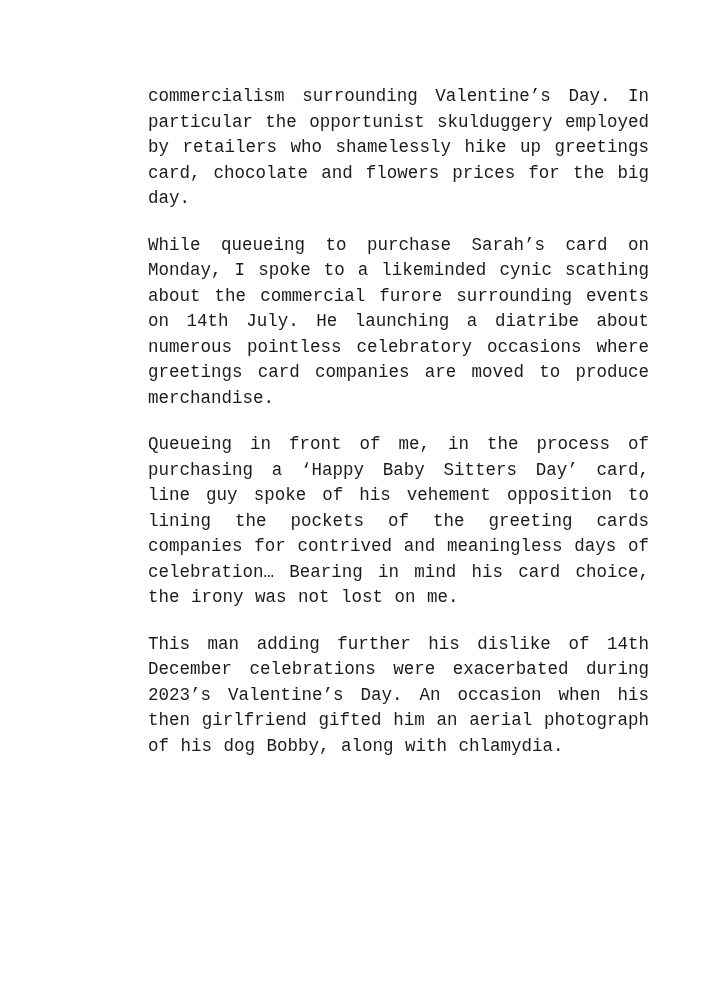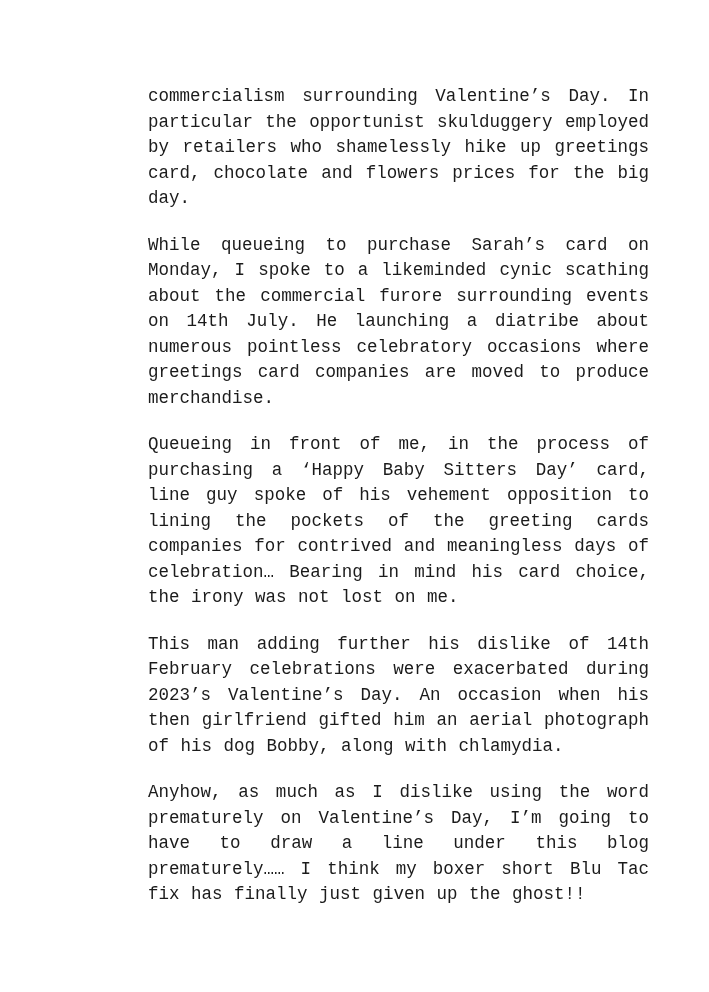--- a/index.html
+++ b/index.html
@@ -39,16 +39,15 @@
   }
 </style>
 </head>
 <body>
 
 <div class="page">
   <div class="body-text">
     <p>commercialism surrounding Valentine’s Day. In particular the opportunist skulduggery employed by retailers who shamelessly hike up greetings card, chocolate and flowers prices for the big day.</p>
     <p>While queueing to purchase Sarah’s card on Monday, I spoke to a likeminded cynic scathing about the commercial furore surrounding events on 14th July. He launching a diatribe about numerous pointless celebratory occasions where greetings card companies are moved to produce merchandise.</p>
     <p>Queueing in front of me, in the process of purchasing a ‘Happy Baby Sitters Day’ card, line guy spoke of his vehement opposition to lining the pockets of the greeting cards companies for contrived and meaningless days of celebration… Bearing in mind his card choice, the irony was not lost on me.</p>
-    <p>This man adding further his dislike of 14th February celebrations were exacerbated during 2023’s Valentine’s Day. An occasion when his then girlfriend gifted him an aerial photograph of his dog Bobby, along with chlamydia.</p>
-    <p>Anyhow, as much as I dislike using the word prematurely on Valentine’s Day, I’m going to have to draw a line under this blog prematurely…… I think my boxer short Blu Tac fix has finally just given up the ghost!!</p>
+    <p>This man adding further his dislike of 14th December celebrations were exacerbated during 2023’s Valentine’s Day. An occasion when his then girlfriend gifted him an aerial photograph of his dog Bobby, along with chlamydia.</p>
   </div>
 </div>
 
 </body></html>

